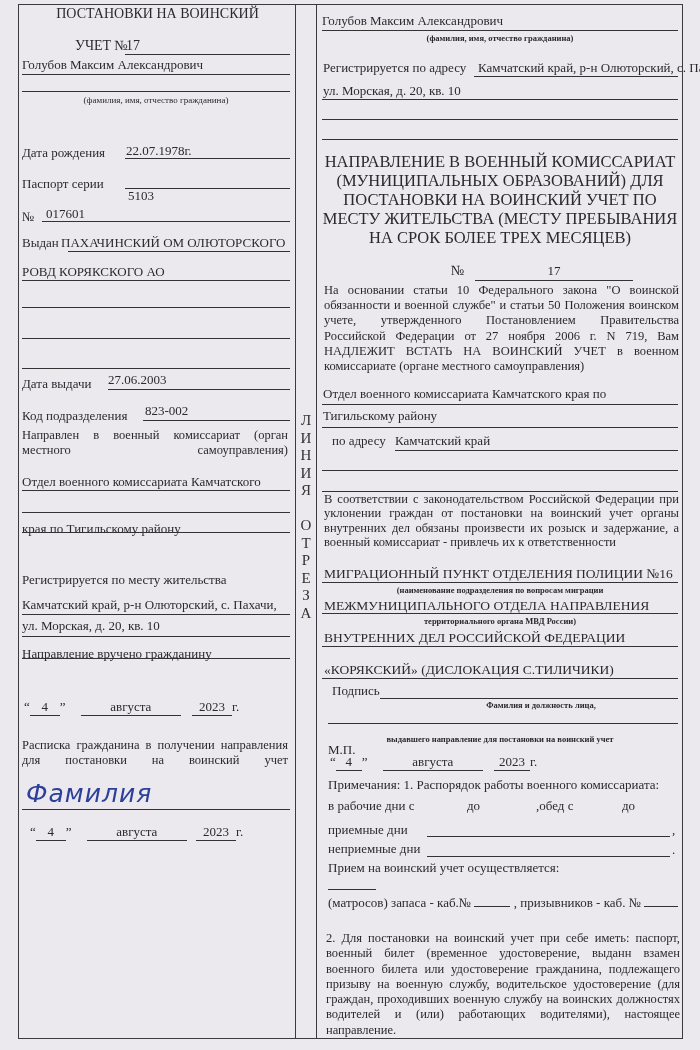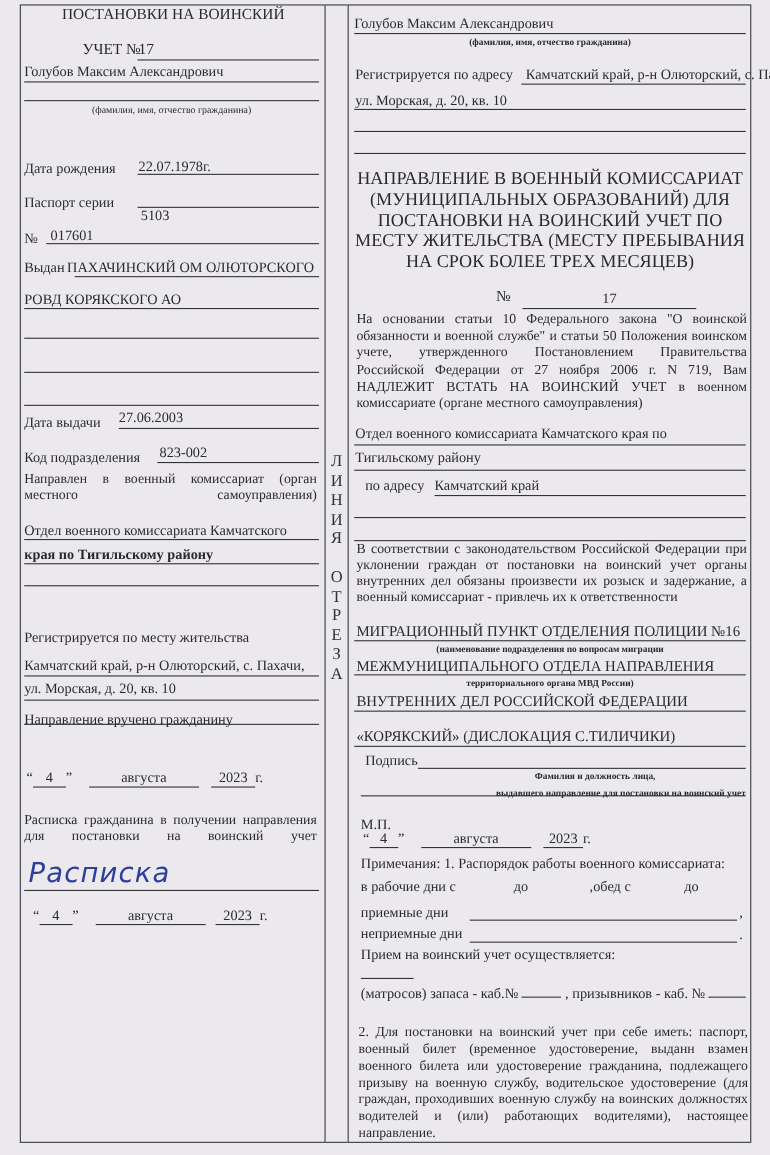--- a/index.html
+++ b/index.html
@@ -70,41 +70,41 @@
 <div class="line" style="left:108px;top:389px;width:182px;"></div>
 
 <div class="abs t13" style="left:22px;top:408px;">Код подразделения</div>
 <div class="abs t13" style="left:145px;top:403px;">823-002</div>
 <div class="line" style="left:143px;top:420px;width:147px;"></div>
 
 <div class="abs just last-j" style="left:22px;top:428px;width:266px;"><span>Направлен в военный комиссариат (орган местного самоуправления)</span></div>
 
 <div class="abs t13" style="left:22px;top:474px;">Отдел военного комиссариата Камчатского</div>
 <div class="line" style="left:22px;top:490px;width:268px;"></div>
-<div class="abs t13" style="left:22px;top:496px;font-weight:bold;">края по Тигильскому району</div>
+<div class="abs t13" style="left:22px;top:521px;">края по Тигильскому району</div>
 <div class="line" style="left:22px;top:512px;width:268px;"></div>
 <div class="line" style="left:22px;top:532px;width:268px;"></div>
 
 <div class="abs t13" style="left:22px;top:572px;">Регистрируется по месту жительства</div>
 <div class="abs t13" style="left:22px;top:597px;">Камчатский край, р-н Олюторский, с. Пахачи,</div>
 <div class="line" style="left:22px;top:614px;width:268px;"></div>
 <div class="abs t13" style="left:22px;top:618px;">ул. Морская, д. 20, кв. 10</div>
 <div class="line" style="left:22px;top:636px;width:268px;"></div>
 <div class="line" style="left:22px;top:658px;width:268px;"></div>
 
 <div class="abs t13" style="left:22px;top:646px;">Направление вручено гражданину</div>
 <div class="abs t13" style="left:24px;top:699px;">
   “<span class="u" style="width:30px;">4</span>”
   <span class="u" style="width:100px;margin-left:12px;">августа</span>
   <span class="u" style="width:40px;margin-left:8px;">2023</span><span>г.</span>
 </div>
 
 <div class="abs just last-j" style="left:22px;top:738px;width:266px;"><span>Расписка гражданина в получении направления для постановки на воинский учет</span></div>
 
-<div class="abs sig" style="left:26px;top:779px;">Расписка</div>
+<div class="abs sig" style="left:26px;top:779px;">Фамилия</div>
 <div class="line" style="left:22px;top:809px;width:268px;"></div>
 
 <div class="abs t13" style="left:30px;top:824px;">
   “<span class="u" style="width:30px;">4</span>”
   <span class="u" style="width:100px;margin-left:12px;">августа</span>
   <span class="u" style="width:40px;margin-left:6px;">2023</span><span>г.</span>
 </div>
 
 <div id="cut-col"></div>
 <div id="cut-letters" style="position:absolute;left:296px;top:412px;width:20px;">
@@ -170,21 +170,21 @@
 <div class="abs t8 center" style="left:322px;top:616px;width:356px;font-weight:bold;">территориального органа МВД России)</div>
 <div class="abs" style="left:324px;top:630px;font-size:13.5px;">ВНУТРЕННИХ ДЕЛ РОССИЙСКОЙ ФЕДЕРАЦИИ</div>
 <div class="line" style="left:322px;top:646px;width:356px;"></div>
 <div class="abs" style="left:324px;top:662px;font-size:13.5px;">«КОРЯКСКИЙ» (ДИСЛОКАЦИЯ С.ТИЛИЧИКИ)</div>
 <div class="line" style="left:322px;top:678px;width:356px;"></div>
 
 <div class="abs t13" style="left:332px;top:683px;">Подпись</div>
 <div class="line" style="left:380px;top:698px;width:298px;"></div>
 <div class="abs t8 center" style="left:392px;top:700px;width:298px;font-weight:bold;">Фамилия и должность лица,</div>
 <div class="line" style="left:328px;top:723px;width:350px;"></div>
-<div class="abs t8 center" style="left:322px;top:716px;width:356px;font-weight:bold;text-align:right;">выдавшего направление для постановки на воинский учет</div>
+<div class="abs t8 center" style="left:322px;top:734px;width:356px;font-weight:bold;">выдавшего направление для постановки на воинский учет</div>
 
 <div class="abs t13" style="left:328px;top:742px;">М.П.</div>
 <div class="abs t13" style="left:330px;top:754px;">
   “<span class="u" style="width:26px;">4</span>”
   <span class="u" style="width:100px;margin-left:12px;">августа</span>
   <span class="u" style="width:36px;margin-left:8px;">2023</span><span>г.</span>
 </div>
 
 <div class="abs t13" style="left:328px;top:777px;">Примечания: 1. Распорядок работы военного комиссариата:</div>
 <div class="abs t13" style="left:328px;top:798px;">в рабочие дни с</div>

